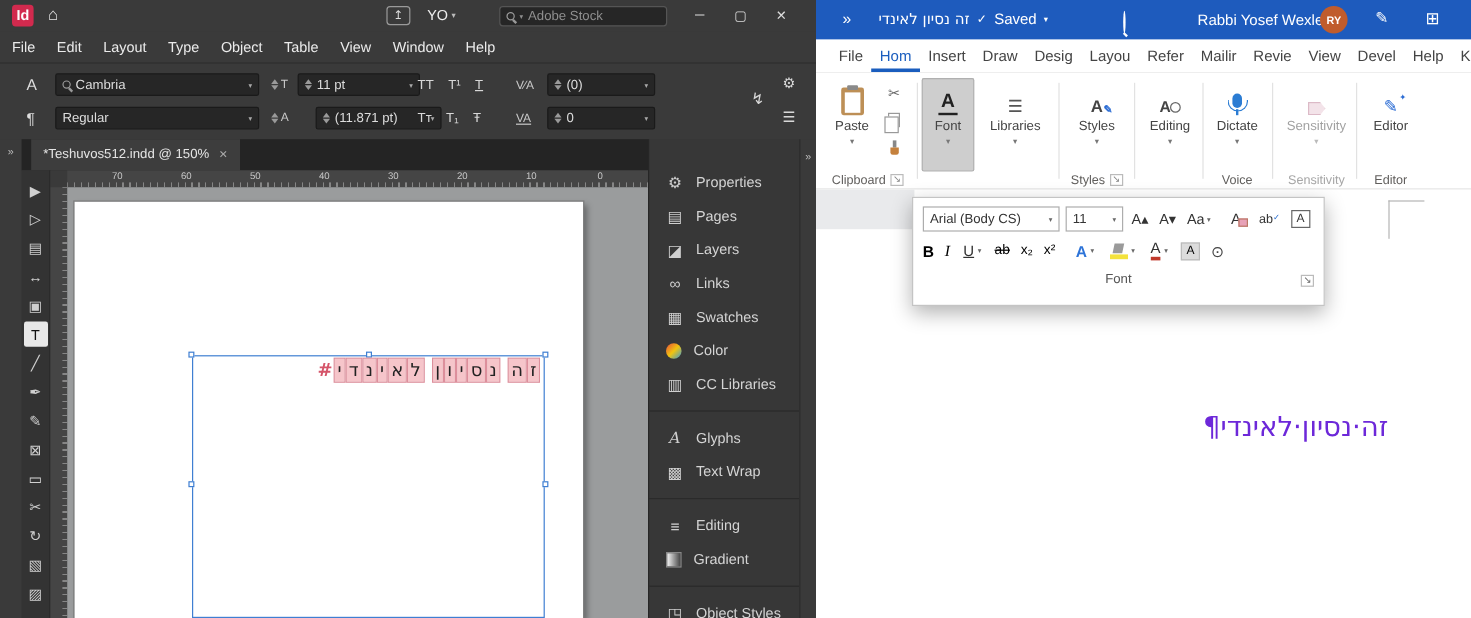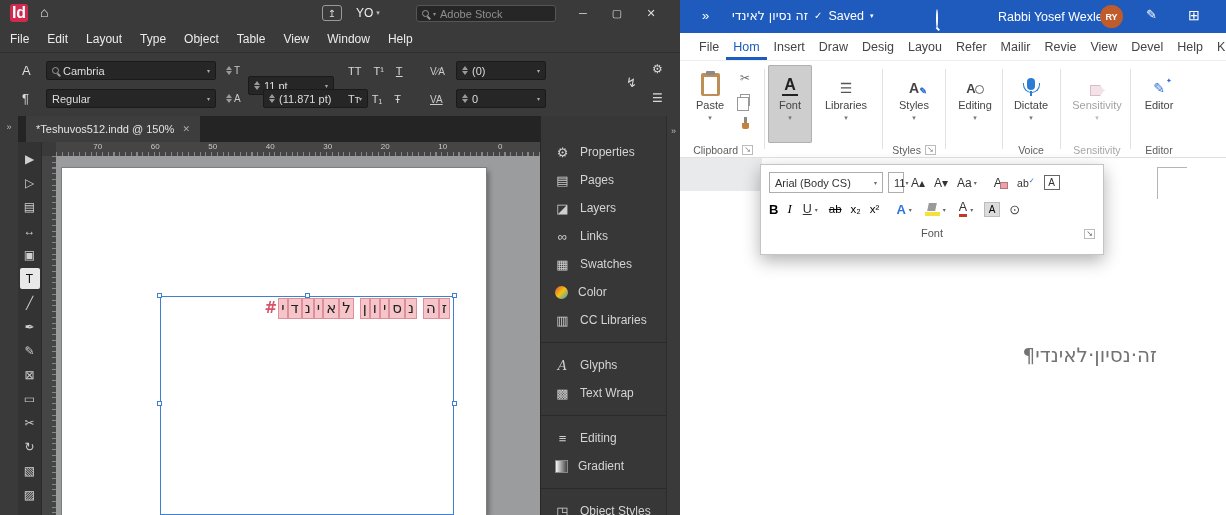--- a/index.html
+++ b/index.html
@@ -5,21 +5,21 @@
   * { box-sizing: border-box; margin: 0; padding: 0; }
   html,body { width:1226px; height:515px; overflow:hidden; }
   body { font-family:"Liberation Sans",sans-serif; }
   #stage { position:relative; width:1226px; height:515px; background:#222; }
   .hebrew { font-family:"DejaVu Sans",sans-serif; }
 
   
   #idw { position:absolute; left:0; top:0; width:680px; height:515px; background:#3a3a3a; overflow:hidden; }
   .id-titlebar { position:absolute; left:0; top:0; width:680px; height:26px; background:#3a3a3a; }
   .id-logo { position:absolute; left:10px; top:4px; width:18px; height:18px; background:#d22a4e; color:#fff;
-             font-size:16px; font-weight:bold; display:flex; align-items:center; justify-content:center; border-radius:3px; }
+             font-size:12px; font-weight:bold; display:flex; align-items:center; justify-content:center; border-radius:3px; }
   .id-home { position:absolute; left:40px; top:4px; color:#e6e6e6; font-size:14px; }
   .id-share { position:absolute; left:322px; top:5px; width:20px; height:16px; border:1px solid #9a9a9a; border-radius:3px;
               color:#ddd; font-size:10px; display:flex; align-items:center; justify-content:center; }
   .id-user { position:absolute; left:356px; top:6px; color:#eee; font-size:12px; display:flex; gap:3px; align-items:center; }
   .id-user .chev { font-size:7px; color:#bbb; }
   .id-search { position:absolute; left:416px; top:5px; width:140px; height:17px; background:#262626; border:1px solid #555;
                border-radius:3px; display:flex; align-items:center; gap:4px; padding:0 5px; color:#8f8f8f; font-size:11px; }
   .mag { width:7px; height:7px; border:1.5px solid #999; border-radius:50%; position:relative; flex:none; }
   .mag::after { content:''; position:absolute; width:4px; height:1.5px; background:#999; transform:rotate(45deg);
                 right:-3px; bottom:-2px; }
@@ -171,21 +171,21 @@
   .fb-clear { position:relative; font-size:12.5px; padding-right:6px; }
   .fb-clear::after { content:''; position:absolute; right:0; bottom:1px; width:6px; height:5px; background:#e8a2b8; border:1px solid #b76; }
   .fb-phon { font-size:10.5px; display:flex; align-items:flex-start; }
   .fb-phon .mark { font-size:7px; color:#2a6fd0; }
   .f-footer { position:relative; text-align:center; font-size:11px; color:#555; margin-top:5px; }
   .f-launch { position:absolute; right:0; bottom:0; font-size:8px; color:#666; border:1px solid #bbb; padding:0 1px; line-height:8px; }
 
   .w-doc { position:absolute; left:0; top:158px; width:546px; height:357px; background:#fff; }
   .mark-v { position:absolute; left:477px; top:9px; width:1px; height:32px; background:#b5b5b5; }
   .mark-h { position:absolute; left:477px; top:9px; width:30px; height:1px; background:#b5b5b5; }
-  .w-text { position:absolute; right:69px; top:185px; direction:rtl; font-size:20px; color:#737373; }
+  .w-text { position:absolute; right:69px; top:185px; direction:rtl; font-size:23px; color:#6d28d9; }
 </style>
 </head>
 <body>
 
 <div id="stage" data-name="screen">
 
   <div id="idw" data-name="indesign-window">
 
     <div class="id-titlebar" data-name="indesign-titlebar">
       <div class="id-logo" data-name="indesign-app-icon">Id</div>
@@ -232,21 +232,21 @@
         <span class="chev" data-name="chevron-down-icon">▾</span>
       </div>
 
       <div class="smicon" style="left:226px;top:12px" data-name="font-size-icon">
         <span class="tris">
             <span class="tri-up"></span>
             <span class="tri-dn"></span>
           </span>
           <span>T</span>
       </div>
-      <div class="combo" style="left:248px;top:23px;width:86px" data-name="font-size-combo">
+      <div class="combo" style="left:248px;top:8px;width:102px" data-name="font-size-combo">
         <span class="tris" data-name="stepper-icon">
             <span class="tri-up"></span>
             <span class="tri-dn"></span>
           </span>
         <span class="val" data-name="font-size-value">11 pt</span>
         <span class="chev" data-name="chevron-down-icon">▾</span>
       </div>
       <div class="smicon" style="left:226px;top:40px" data-name="leading-icon">
         <span class="tris">
             <span class="tri-up"></span>
@@ -618,21 +618,21 @@
     </div>
 
     <div class="w-grayband" data-name="document-gutter"></div>
 
     <div class="w-flyout" data-name="font-flyout-panel">
       <div class="f-row1">
         <div class="fcombo" style="width:114px" data-name="font-name-combo">
           <span data-name="font-name-value">Arial (Body CS)</span>
           <span class="chev" data-name="chevron-down-icon">▾</span>
         </div>
-        <div class="fcombo" style="width:16px" data-name="font-size-combo">
+        <div class="fcombo" style="width:48px" data-name="font-size-combo">
           <span data-name="font-size-value">11</span>
           <span class="chev" data-name="chevron-down-icon">▾</span>
         </div>
         <div class="fbtn" data-name="grow-font-button">A▴</div>
         <div class="fbtn" data-name="shrink-font-button">A▾</div>
         <div class="fbtn" data-name="change-case-button">
           <span>Aa</span>
           <span class="chev" data-name="chevron-down-icon">▾</span>
         </div>
         <div class="fbtn" style="margin-left:8px" data-name="clear-formatting-button">

